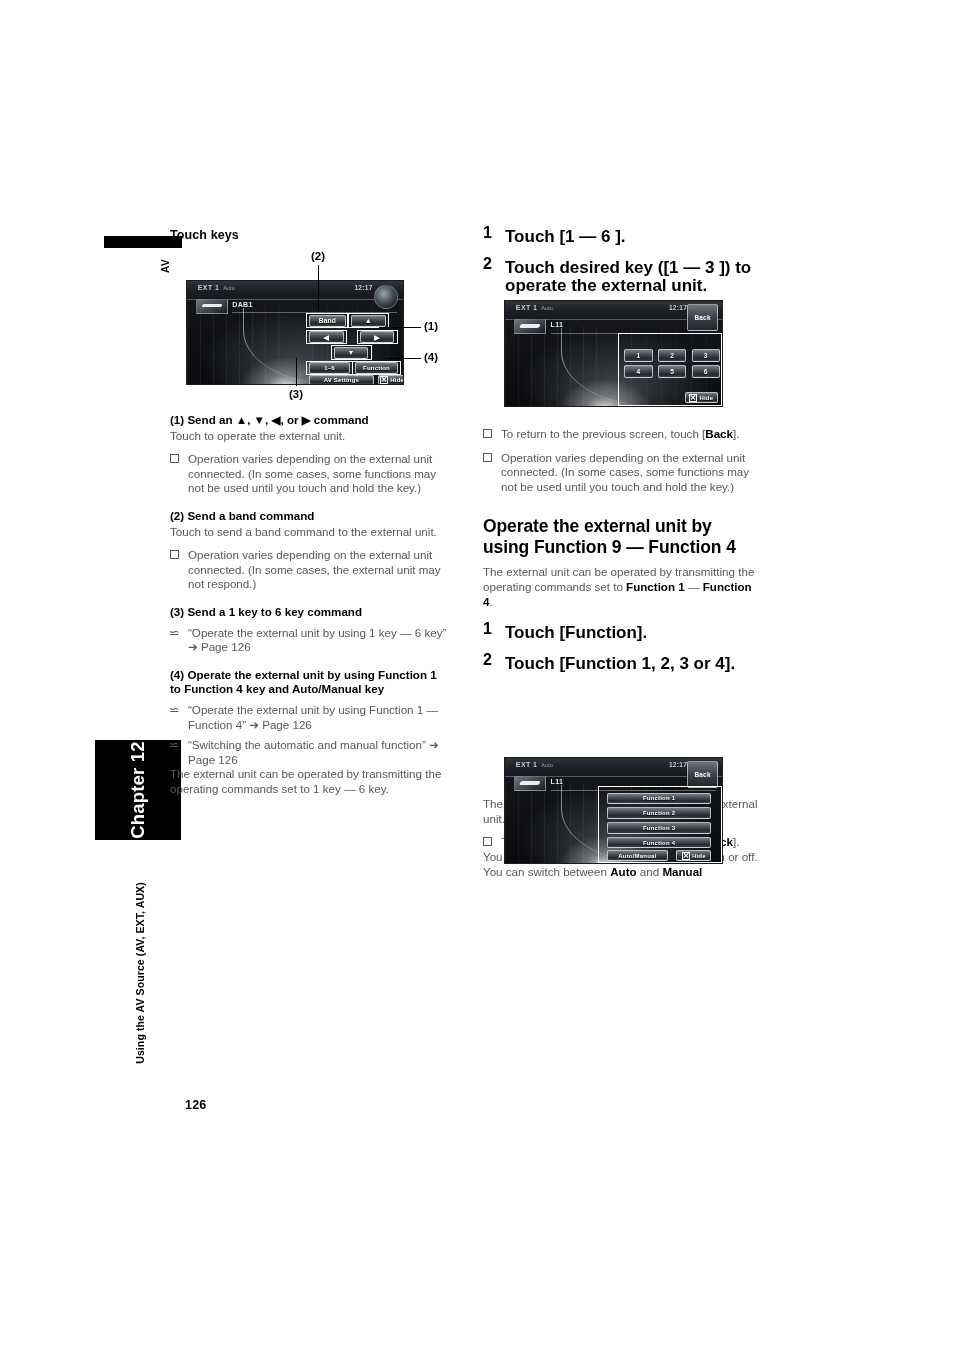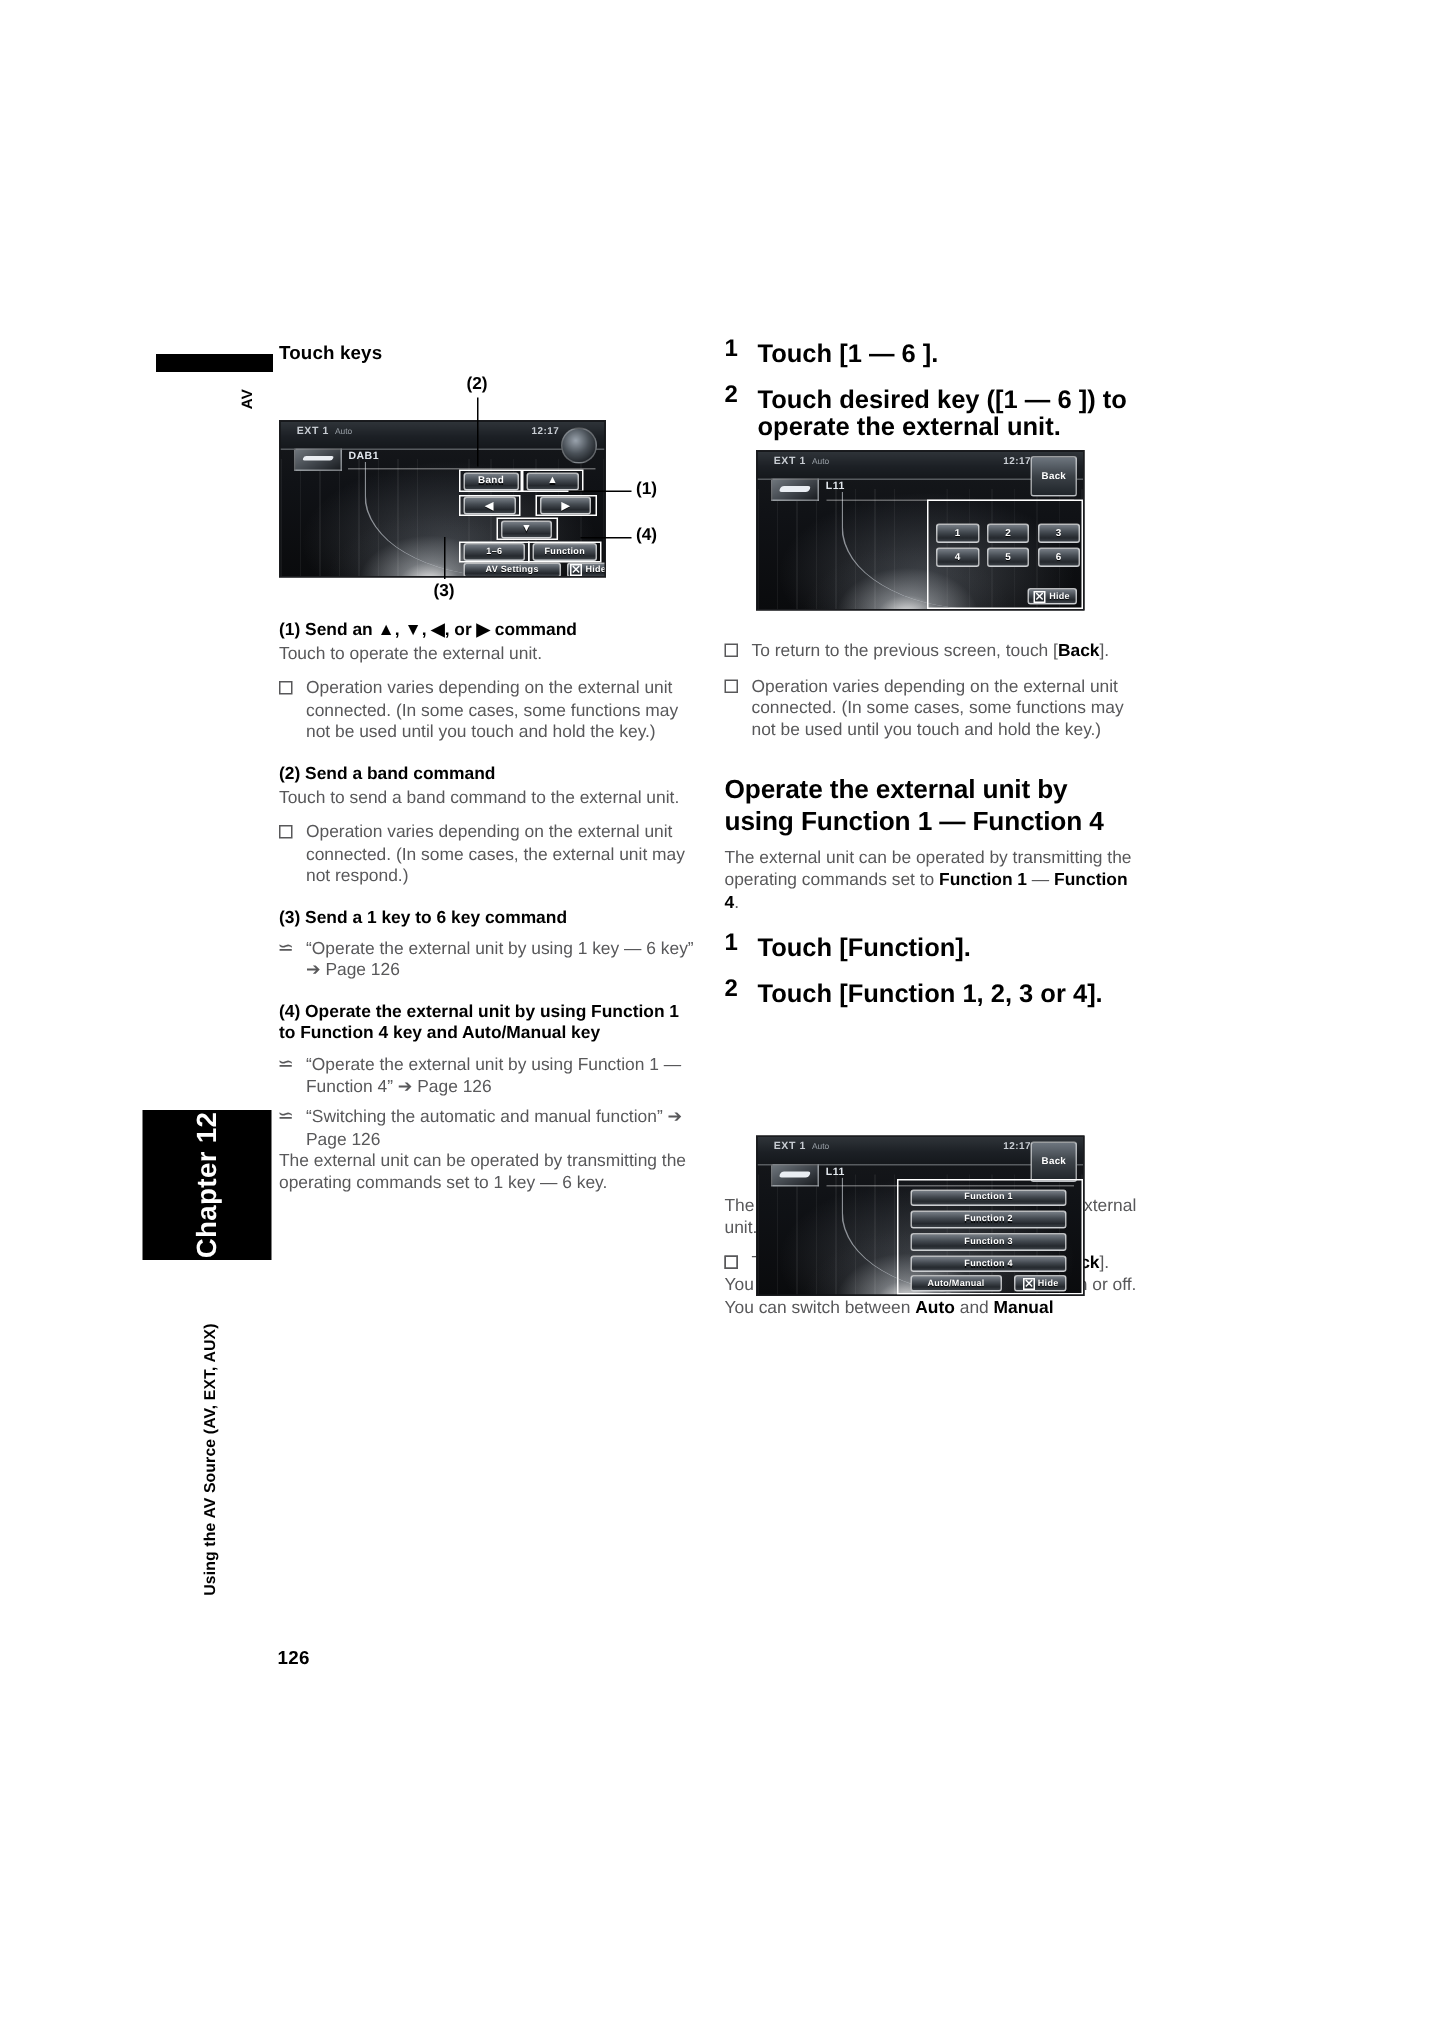--- a/index.html
+++ b/index.html
@@ -99,21 +99,21 @@
     color: #000;
     letter-spacing: .2px;
   }
 
   
   .col {
     position: absolute;
     top: 228px;
     width: 278px;
   }
-  .col-left  { left: 186px; }
+  .col-left  { left: 170px; }
   .col-right { left: 483px; }
 
   
   .kicker {
     font-size: 12.5px;
     font-weight: bold;
     color: #000;
     margin: 0 0 10px 0;
     letter-spacing: .1px;
   }
@@ -459,35 +459,35 @@
 
   <div class="col col-right">
 
     <div class="step">
       <span class="num">1</span>
       <span class="txt">Touch [1 — 6 ].</span>
     </div>
 
     <div class="step">
       <span class="num">2</span>
-      <span class="txt">Touch desired key ([1 — 6 ]) to operate the external unit.</span>
+      <span class="txt">Touch desired key ([1 — 3 ]) to operate the external unit.</span>
     </div>
 
     <div style="height:128px"></div>
 
     <div class="note" style="margin-top:4px">
       <span class="glyph"></span>
       <span>To return to the previous screen, touch [<b>Back</b>].</span>
     </div>
     <div class="note">
       <span class="glyph"></span>
       <span>Operation varies depending on the external unit connected. (In some cases, some functions may not be used until you touch and hold the key.)</span>
     </div>
 
-    <h2 class="section">Operate the external unit by using Function 1 — Function 4</h2>
+    <h2 class="section">Operate the external unit by using Function 9 — Function 4</h2>
     <p class="body">The external unit can be operated by transmitting the operating commands set to <b>Function 1</b> — <b>Function 4</b>.</p>
 
     <div class="step" style="margin-top:15px">
       <span class="num">1</span>
       <span class="txt">Touch [Function].</span>
     </div>
     <div class="step">
       <span class="num">2</span>
       <span class="txt">Touch [Function 1, 2, 3 or 4].</span>
     </div>

